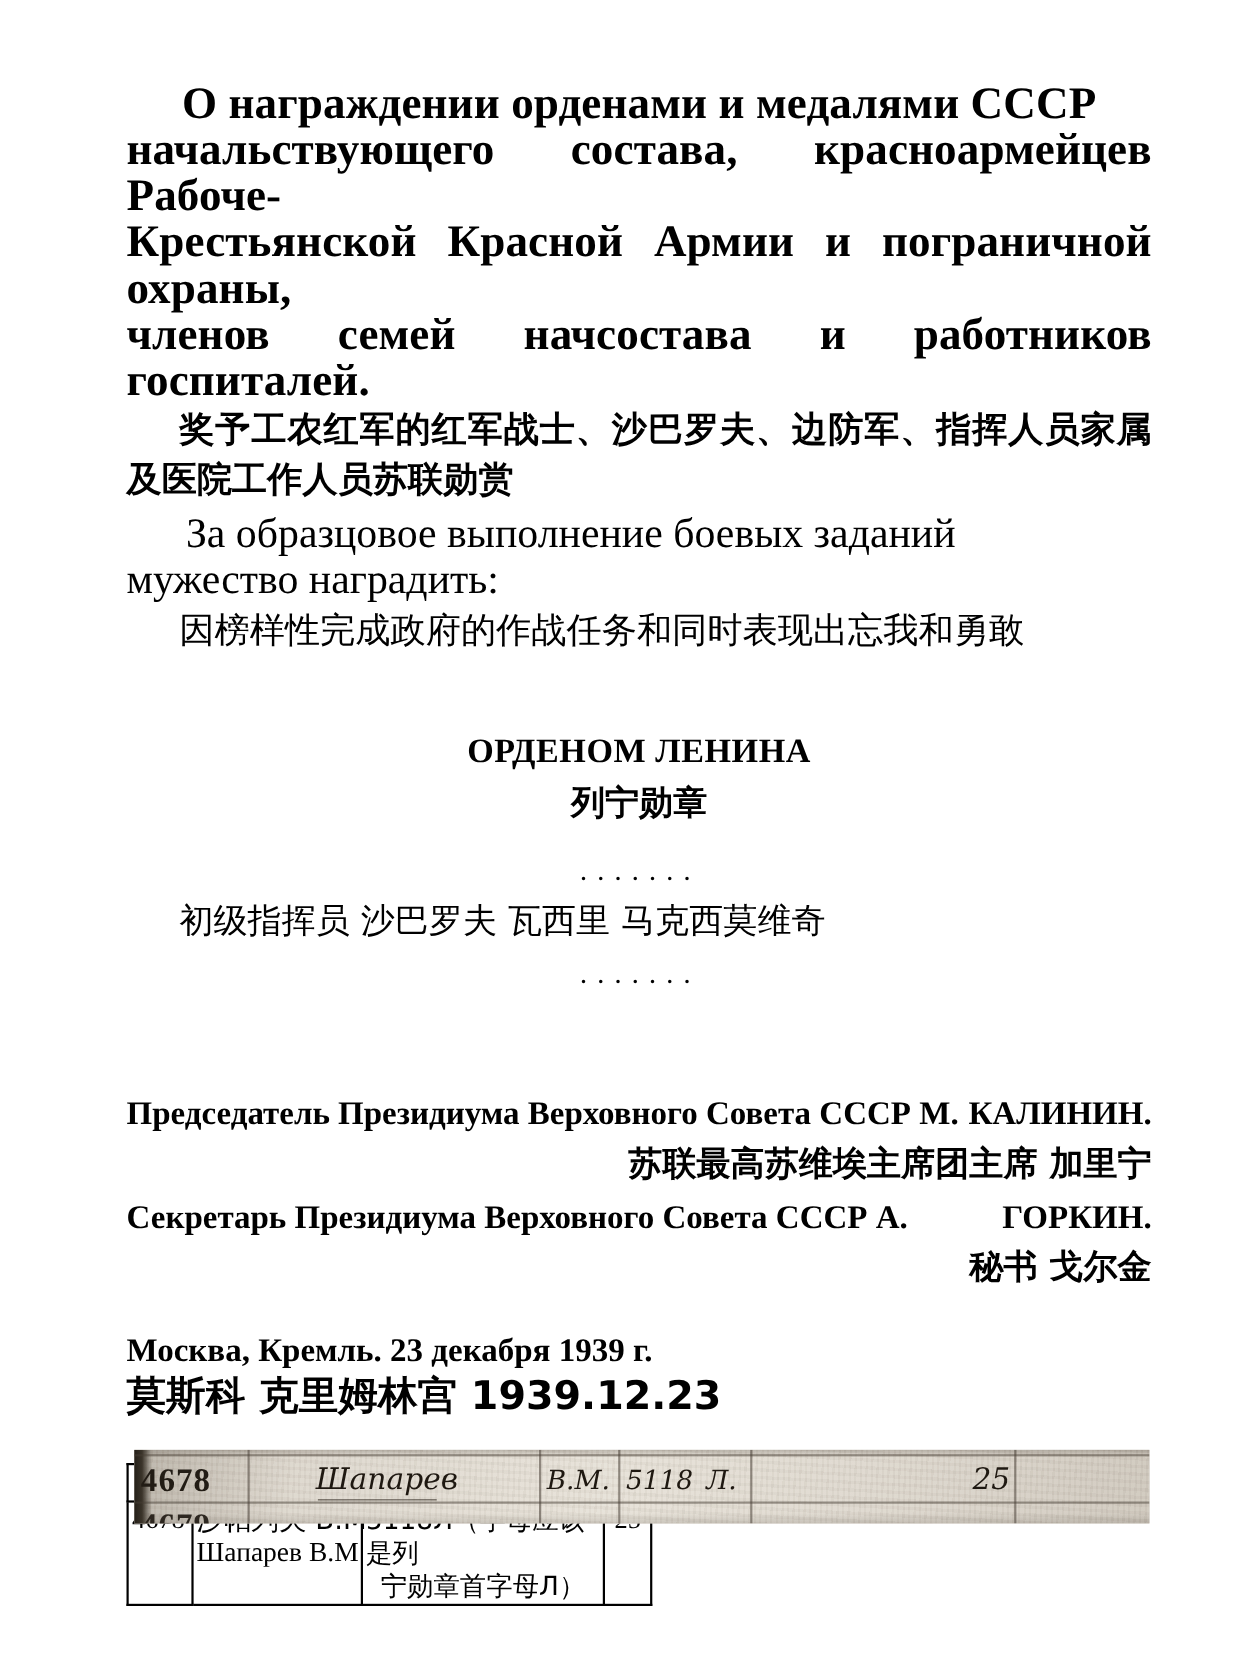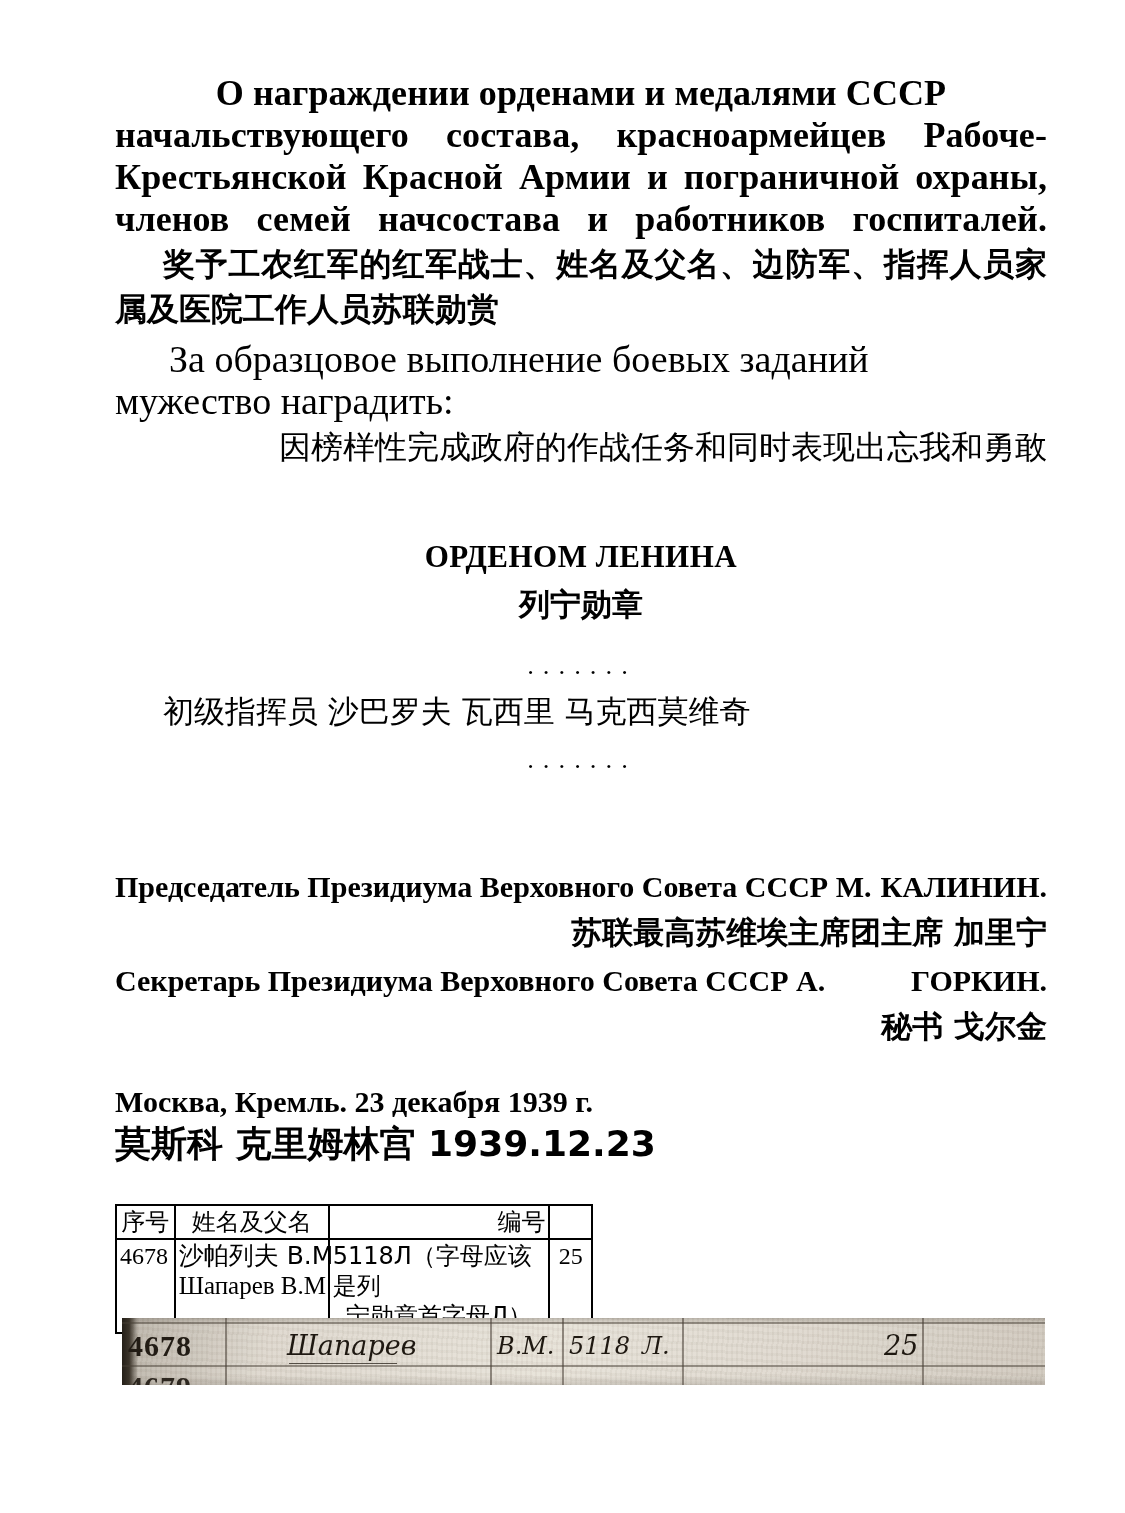--- a/index.html
+++ b/index.html
@@ -21,21 +21,21 @@
     width: 1125px;
     height: 1513px;
     box-sizing: border-box;
     padding: 0 78px 0 115px;
   }
 
   
   .ru-title {
     font-family: "Liberation Serif", "DejaVu Serif", serif;
     font-weight: bold;
-    font-size: 36px;
+    font-size: 41px;
     line-height: 42px;
     text-align: center;
     margin: 0;
     padding-top: 72px;
     letter-spacing: 0.1px;
   }
   .ru-title .l1 { display: block; }
   .ru-title .l2,
   .ru-title .l3,
   .ru-title .l4 { display: block; text-align: justify; text-align-last: justify; }
@@ -65,21 +65,20 @@
   .ru-body .bl.first { text-indent: 54px; }
 
   
   .zh-body {
     font-family: "DejaVu Sans", "Liberation Sans", sans-serif;
     font-weight: normal;
     font-size: 32px;
     line-height: 46px;
     margin: 2px 0 0 0;
     text-indent: 48px;
-    text-align: right;
   }
 
   
   .award-block {
     margin-top: 66px;
     text-align: center;
   }
   .award-ru {
     font-family: "Liberation Serif", "DejaVu Serif", serif;
     font-weight: bold;
@@ -312,21 +311,21 @@
 
 <div class="page">
 
   <h1 class="ru-title">
     <span class="l1">О награждении орденами и медалями СССР</span>
     <span class="l2">начальствующего состава, красноармейцев Рабоче-</span>
     <span class="l3">Крестьянской Красной Армии и пограничной охраны,</span>
     <span class="l4">членов семей начсостава и работников госпиталей.</span>
   </h1>
 
-  <p class="zh-heading">奖予工农红军的红军战士、姓名及父名、边防军、指挥人员家属及医院工作人员苏联勋赏</p>
+  <p class="zh-heading">奖予工农红军的红军战士、沙巴罗夫、边防军、指挥人员家属及医院工作人员苏联勋赏</p>
 
   <p class="ru-body">
     <span class="bl first">За образцовое выполнение боевых заданий</span>
     <span class="bl">мужество наградить:</span>
   </p>
 
   <p class="zh-body">因榜样性完成政府的作战任务和同时表现出忘我和勇敢</p>
 
   <div class="award-block">
     <div class="award-ru">ОРДЕНОМ  ЛЕНИНА</div>

